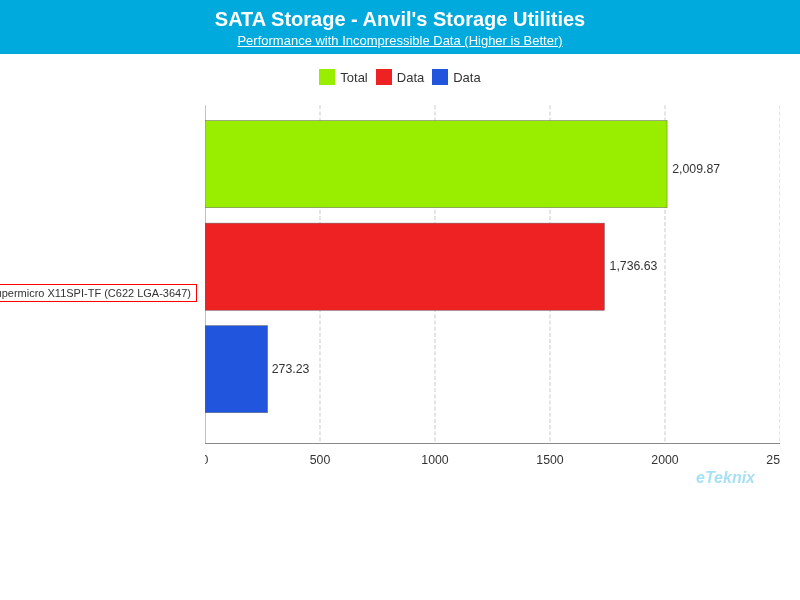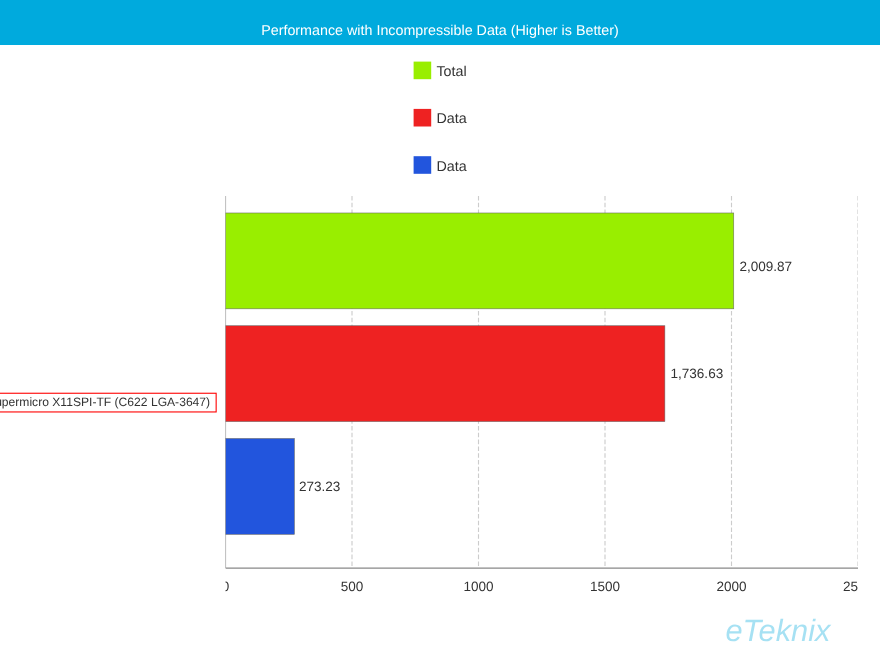--- a/index.html
+++ b/index.html
@@ -19,38 +19,38 @@
 
     .header-title {
       font-size: 20px;
       font-weight: bold;
       color: #ffffff;
     }
 
     .header-subtitle {
       font-size: 13px;
       color: #ffffff;
-      margin-top: 12px;
+      margin-top: 2px;
+      text-decoration: underline;
     }
 
     .chart-area {
       background: #ffffff;
       padding: 10px 20px 20px 20px;
       position: relative;
       height: 540px;
     }
 
     .legend {
       display: flex;
       justify-content: center;
       align-items: center;
-      gap: 27px;
+      gap: 8px;
       margin-bottom: 10px;
       margin-top: 5px;
-      flex-direction: column;
     }
 
     .legend-item {
       display: flex;
       align-items: center;
       gap: 5px;
       font-size: 13px;
       color: #333;
     }
 
@@ -97,33 +97,34 @@
       padding-bottom: 30px;
     }
 
     .svg-chart {
       width: 100%;
       height: 100%;
     }
 
     .watermark {
       position: absolute;
-      bottom: 18px;
+      bottom: 48px;
       right: 25px;
-      font-size: 28px;
+      font-size: 16px;
       color: rgba(0, 170, 221, 0.35);
       font-style: italic;
-      font-weight: normal;
+      font-weight: bold;
       pointer-events: none;
     }
   </style>
 </head>
 <body>
 
 <div class="header">
+  <div class="header-title">SATA Storage - Anvil's Storage Utilities</div>
   <div class="header-subtitle">Performance with Incompressible Data (Higher is Better)</div>
 </div>
 
 <div class="chart-area">
 
   <div class="legend">
     <div class="legend-item">
       <span class="legend-color" style="background:#99ee00;"></span>
       <span>Total</span>
     </div>

